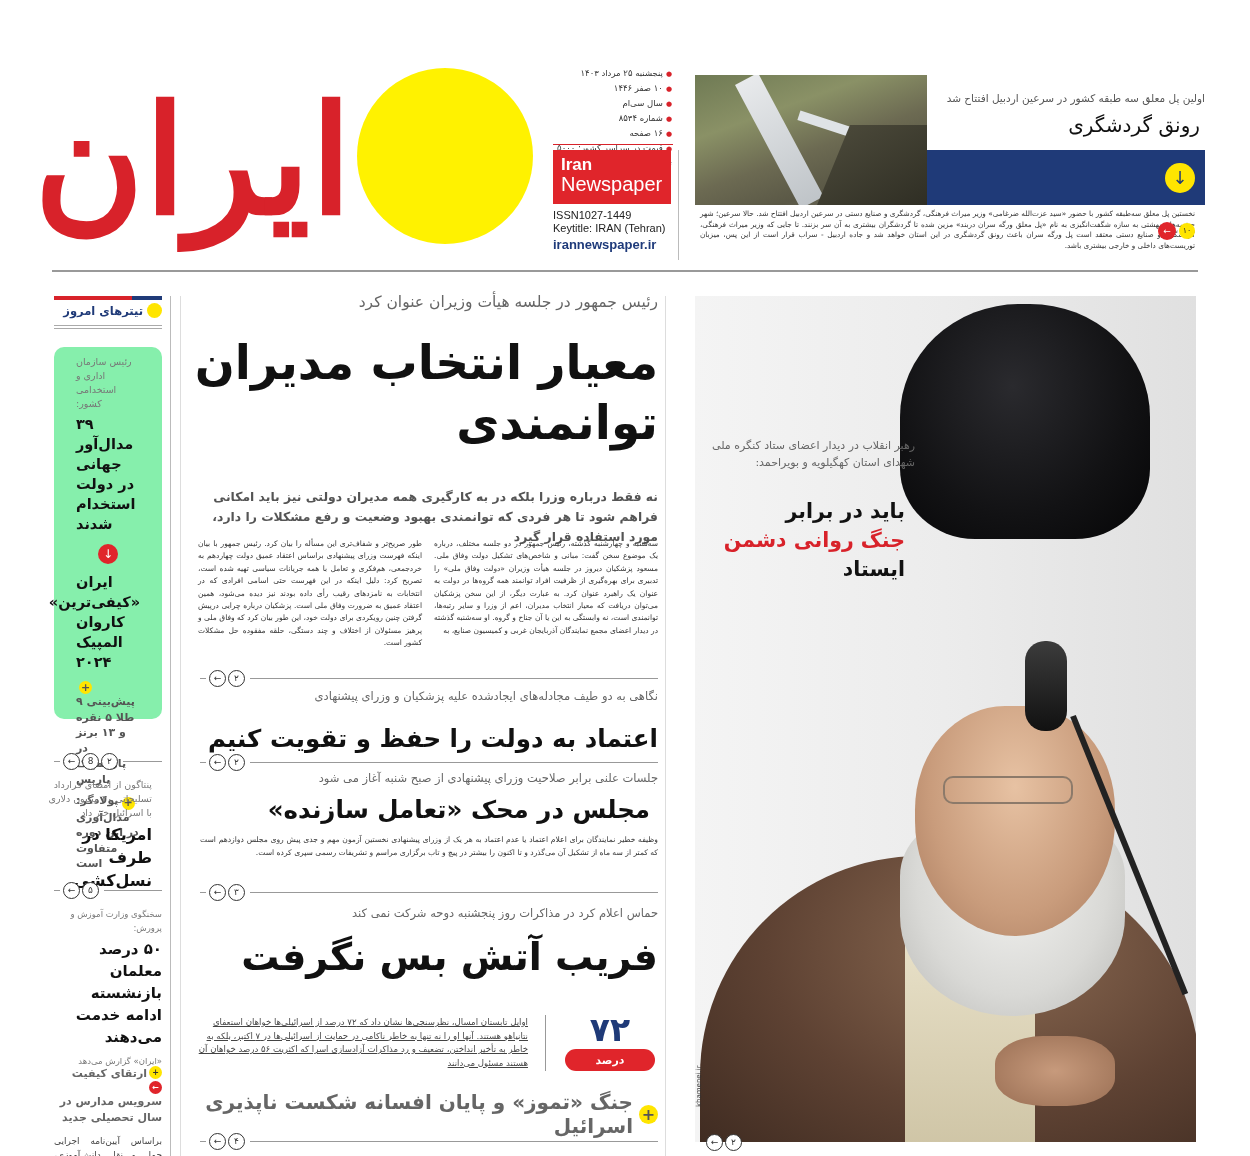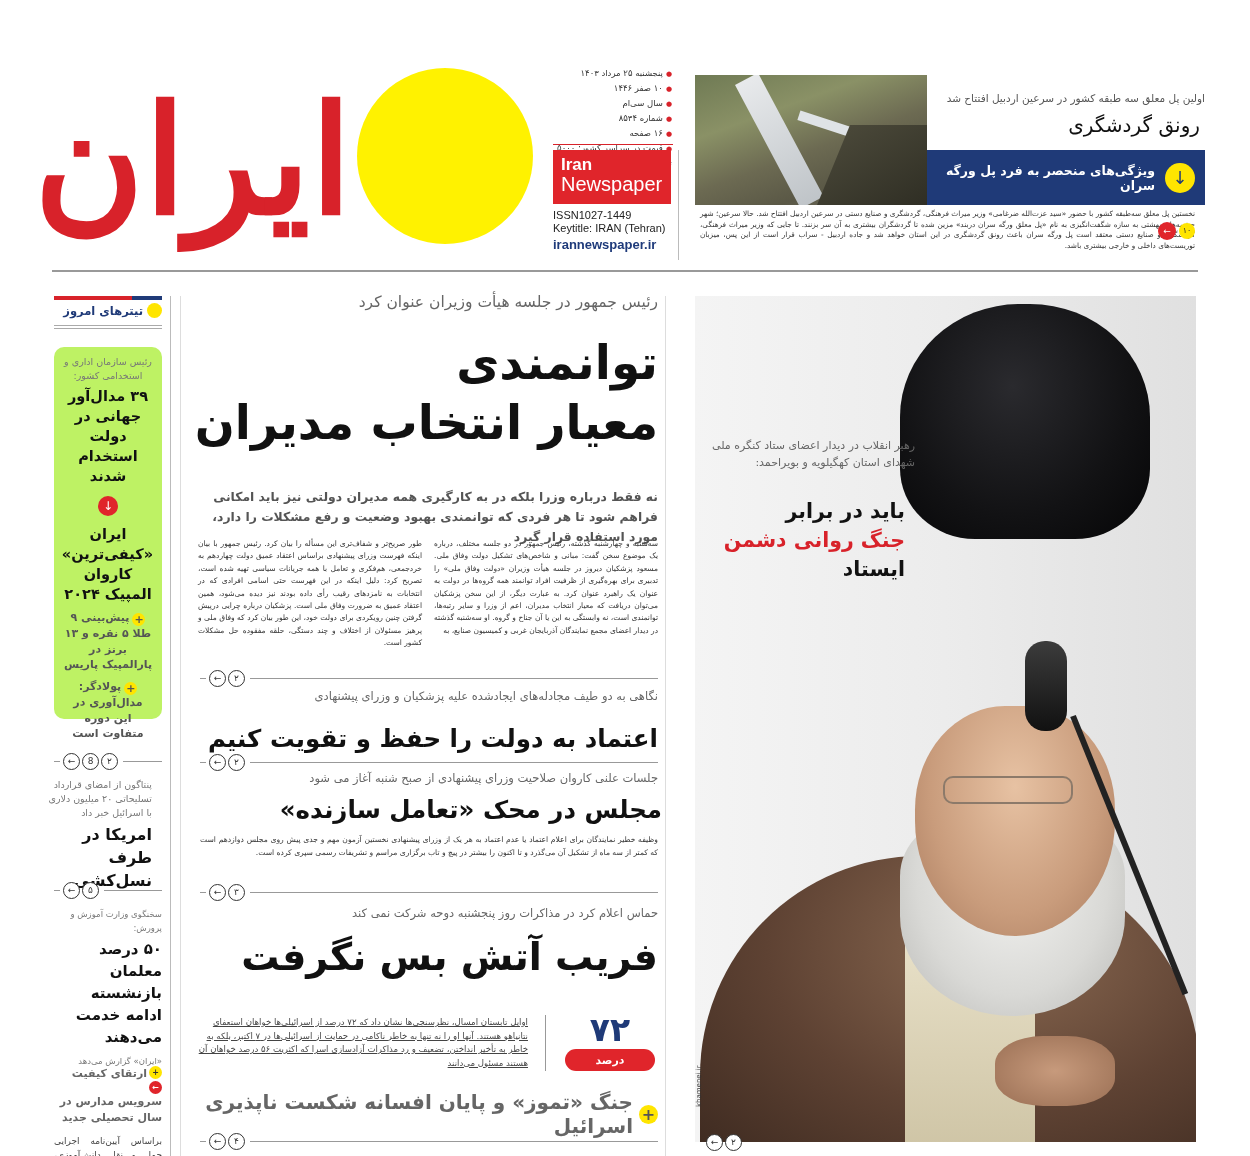--- a/index.html
+++ b/index.html
@@ -55,21 +55,21 @@
   .pager-line .rule { flex: 1; height: 1px; background: #999; margin-left: 3px; }
   .pager-line .stub { width: 6px; height: 1px; background: #999; margin-right: 1px; }
 
   
   .sb-topbar { left: 54px; top: 296px; width: 108px; height: 4px; background: linear-gradient(to left, #1f3a78 0 28%, #d8222a 28% 100%); }
   .sb-title { left: 54px; top: 303px; width: 108px; display: flex; align-items: center; justify-content: flex-start; gap: 4px; direction: rtl; }
   .sb-title .dot { width: 15px; height: 15px; border-radius: 50%; background: #ffe500; }
   .sb-title span { font-size: 11.5px; font-weight: bold; color: #1f3a78; }
   .sb-dbl { left: 54px; top: 325px; width: 108px; height: 4px; border-top: 1px solid #aaa; border-bottom: 1px solid #aaa; }
 
-  .sb-card { left: 54px; top: 347px; width: 108px; height: 372px; background: #bef264; border-radius: 10px; padding: 8px 9px; text-align: center; }
+  .sb-card { left: 54px; top: 347px; width: 108px; height: 372px; background: #86efac; border-radius: 10px; padding: 8px 22px; text-align: left; }
   .sb-kicker { font-size: 9.5px; color: #777; line-height: 14px; }
   .sb-head { font-size: 14.5px; font-weight: bold; color: #111; line-height: 20px; margin-top: 3px; }
   .sb-arrow { width: 20px; height: 20px; border-radius: 50%; background: #e0252b; color: #fff; margin: 10px auto 8px; display: flex; align-items: center; justify-content: center; font-size: 12px; }
   .sb-bullet { font-size: 11px; color: #555; font-weight: bold; line-height: 15.5px; margin-top: 6px; }
   .sb-bullet .plus { display: inline-flex; width: 13px; height: 13px; border-radius: 50%; background: #ffe500; color: #555; font-size: 11px; align-items: center; justify-content: center; margin-left: 3px; vertical-align: -2px; }
 
   .sb-pager1 { left: 54px; top: 753px; width: 108px; }
   .sb-item2 { left: 44px; top: 778px; width: 108px; text-align: right; }
   .sb-pager2 { left: 54px; top: 882px; width: 108px; }
   .sb-item3 { left: 54px; top: 907px; width: 108px; text-align: right; }
@@ -86,21 +86,21 @@
   .c-head1 { left: 190px; top: 333px; width: 468px; font-size: 47px; font-weight: bold; color: #111; line-height: 60px; text-align: right; letter-spacing: -1px; }
   .c-lead1 { left: 190px; top: 487px; width: 468px; font-size: 12.4px; font-weight: bold; color: #555; line-height: 20px; text-align: right; }
   .c-cols { left: 198px; top: 538px; width: 460px; display: flex; gap: 12px; direction: rtl; }
   .c-cols p { flex: 1; font-size: 7.5px; line-height: 12.4px; color: #333; text-align: justify; }
   .c-pager1 { left: 200px; top: 670px; width: 458px; }
 
   .c-kicker2 { left: 200px; top: 689px; width: 458px; font-size: 11.5px; color: #666; text-align: right; }
   .c-head2 { left: 200px; top: 716px; width: 458px; font-size: 24.5px; font-weight: bold; color: #111; text-align: right; margin-top: 8px; }
   .c-pager2 { left: 200px; top: 754px; width: 458px; }
   .c-kicker3 { left: 200px; top: 771px; width: 458px; font-size: 11.5px; color: #666; text-align: right; }
-  .c-head3 { left: 204px; top: 795px; width: 458px; font-size: 24.5px; font-weight: bold; color: #111; text-align: right; }
+  .c-head3 { left: 192px; top: 795px; width: 458px; font-size: 24.5px; font-weight: bold; color: #111; text-align: right; }
   .c-body3 { left: 200px; top: 833px; width: 458px; font-size: 7.6px; line-height: 13px; color: #333; text-align: justify; }
   .c-pager3 { left: 200px; top: 884px; width: 458px; }
 
   .c-kicker4 { left: 200px; top: 906px; width: 458px; font-size: 11.5px; color: #666; text-align: right; }
   .c-head4 { left: 200px; top: 935px; width: 458px; font-size: 38px; font-weight: bold; color: #111; text-align: right; letter-spacing: -1px; }
 
   .stat-num { left: 565px; top: 1010px; width: 90px; font-size: 33px; font-weight: bold; color: #1f3a78; text-align: center; line-height: 40px; }
   .stat-pill { left: 565px; top: 1049px; width: 90px; height: 22px; border-radius: 11px; background: #e0252b; color: #fff; font-size: 11px; font-weight: bold; display: flex; align-items: center; justify-content: center; }
   .stat-vline { left: 545px; top: 1015px; width: 1px; height: 56px; background: #999; }
   .stat-body { left: 198px; top: 1016px; width: 330px; font-size: 8.6px; line-height: 13.5px; color: #444; text-align: right; text-decoration: underline; }
@@ -159,21 +159,20 @@
 <div class="abs bridge-photo">
   <div class="deck"></div>
     <div class="deck2"></div>
     <div class="cliff"></div>
 </div>
 
 <div class="abs promo-kicker">اولین پل معلق سه طبقه کشور در سرعین اردبیل افتتاح شد</div>
 <div class="abs promo-title">رونق گردشگری</div>
 <div class="abs promo-bar">
   <span class="dl-circle">↓</span>
-  <span class="dl-text">ویژگی‌های منحصر به فرد پل ورگه سران</span>
 </div>
 <div class="abs promo-body">نخستین پل معلق سه‌طبقه کشور با حضور «سید عزت‌الله ضرغامی» وزیر میراث فرهنگی، گردشگری و صنایع دستی در سرعین اردبیل افتتاح شد. حالا سرعین؛ شهر چشمه‌های بهشتی به سازه شگفت‌انگیزی به نام «پل معلق ورگه سران دربند» مزین شده تا گردشگران بیشتری به آن سر بزنند. تا جایی که وزیر میراث فرهنگی، گردشگری و صنایع دستی معتقد است پل ورگه سران باعث رونق گردشگری در این استان خواهد شد و جاده اردبیل - سراب قرار است از این پس، میزبان توریست‌های داخلی و خارجی بیشتری باشد.</div>
 <div class="abs promo-pager">
   <span class="pg pg-red">←</span>
   <span class="pg pg-yel">۱۰</span>
 </div>
 
 <div class="abs mast-rule"></div>
 
 <div class="abs sb-topbar"></div>
@@ -227,22 +226,22 @@
     </span><span>ارتقای کیفیت سرویس مدارس در سال تحصیلی جدید</span>
   </div>
   <div class="sb-body">براساس آیین‌نامه اجرایی حمل و نقل دانش‌آموزی، داشتن گواهینامه رانندگی معتبر، گواهی سلامت جسمانی و روانی، عدم اعتیاد به مواد مخدر و روانگردان و...</div>
 </div>
 
 <div class="abs col-vline"></div>
 <div class="abs col-vline2"></div>
 
 <div class="abs c-kicker1">رئیس جمهور در جلسه هیأت وزیران عنوان کرد</div>
 <div class="abs c-head1">
+  <div>معیار انتخاب مدیران</div>
   <div>توانمندی</div>
-  <div>معیار انتخاب مدیران</div>
 </div>
 <div class="abs c-lead1">نه فقط درباره وزرا بلکه در به کارگیری همه مدیران دولتی نیز باید امکانی فراهم شود تا هر فردی که توانمندی بهبود وضعیت و رفع مشکلات را دارد، مورد استفاده قرار گیرد</div>
 <div class="abs c-cols">
   <p>سه‌شنبه و چهارشنبه گذشته، رئیس جمهور در دو جلسه مختلف، درباره یک موضوع سخن گفت: مبانی و شاخص‌های تشکیل دولت وفاق ملی. مسعود پزشکیان دیروز در جلسه هیأت وزیران «دولت وفاق ملی» را تدبیری برای بهره‌گیری از ظرفیت افراد توانمند همه گروه‌ها در دولت به عنوان یک راهبرد عنوان کرد. به عبارت دیگر، از این سخن پزشکیان می‌توان دریافت که معیار انتخاب مدیران، اعم از وزرا و سایر رتبه‌ها، توانمندی است، نه وابستگی به این یا آن جناح و گروه. او سه‌شنبه گذشته در دیدار اعضای مجمع نمایندگان آذربایجان غربی و کمیسیون صنایع، به</p>
   <p>طور صریح‌تر و شفاف‌تری این مسأله را بیان کرد. رئیس جمهور با بیان اینکه فهرست وزرای پیشنهادی براساس اعتقاد عمیق دولت چهاردهم به خردجمعی، هم‌فکری و تعامل با همه جریانات سیاسی تهیه شده است، تصریح کرد: دلیل اینکه در این فهرست حتی اسامی افرادی که در انتخابات به نامزدهای رقیب رأی داده بودند نیز دیده می‌شود، همین اعتقاد عمیق به ضرورت وفاق ملی است. پزشکیان درباره چرایی درپیش گرفتن چنین رویکردی برای دولت خود، این طور بیان کرد که وفاق ملی و پرهیز مسئولان از اختلاف و چند دستگی، حلقه مفقوده حل مشکلات کشور است.</p>
 </div>
 <div class="abs c-pager1 pager-line">
   <span class="stub"></span>
   <span class="pg pg-out">←</span>
   <span class="pg pg-out">۲</span>
@@ -251,21 +250,21 @@
 
 <div class="abs c-kicker2">نگاهی به دو طیف مجادله‌های ایجادشده علیه پزشکیان و وزرای پیشنهادی</div>
 <div class="abs c-head2">اعتماد به دولت را حفظ و تقویت کنیم</div>
 <div class="abs c-pager2 pager-line">
   <span class="stub"></span>
   <span class="pg pg-out">←</span>
   <span class="pg pg-out">۲</span>
   <span class="rule"></span>
 </div>
 
-<div class="abs c-kicker3">جلسات علنی کاروان صلاحیت وزرای پیشنهادی از صبح شنبه آغاز می شود</div>
+<div class="abs c-kicker3">جلسات علنی برابر صلاحیت وزرای پیشنهادی از صبح شنبه آغاز می شود</div>
 <div class="abs c-head3">مجلس در محک «تعامل سازنده»</div>
 <div class="abs c-body3">وظیفه خطیر نمایندگان برای اعلام اعتماد یا عدم اعتماد به هر یک از وزرای پیشنهادی نخستین آزمون مهم و جدی پیش روی مجلس دوازدهم است که کمتر از سه ماه از تشکیل آن می‌گذرد و تا اکنون را بیشتر در پیچ و تاب برگزاری مراسم و تشریفات رسمی سپری کرده است.</div>
 <div class="abs c-pager3 pager-line">
   <span class="stub"></span>
   <span class="pg pg-out">←</span>
   <span class="pg pg-out">۳</span>
   <span class="rule"></span>
 </div>
 
 <div class="abs c-kicker4">حماس اعلام کرد در مذاکرات روز پنجشنبه دوحه شرکت نمی کند</div>

